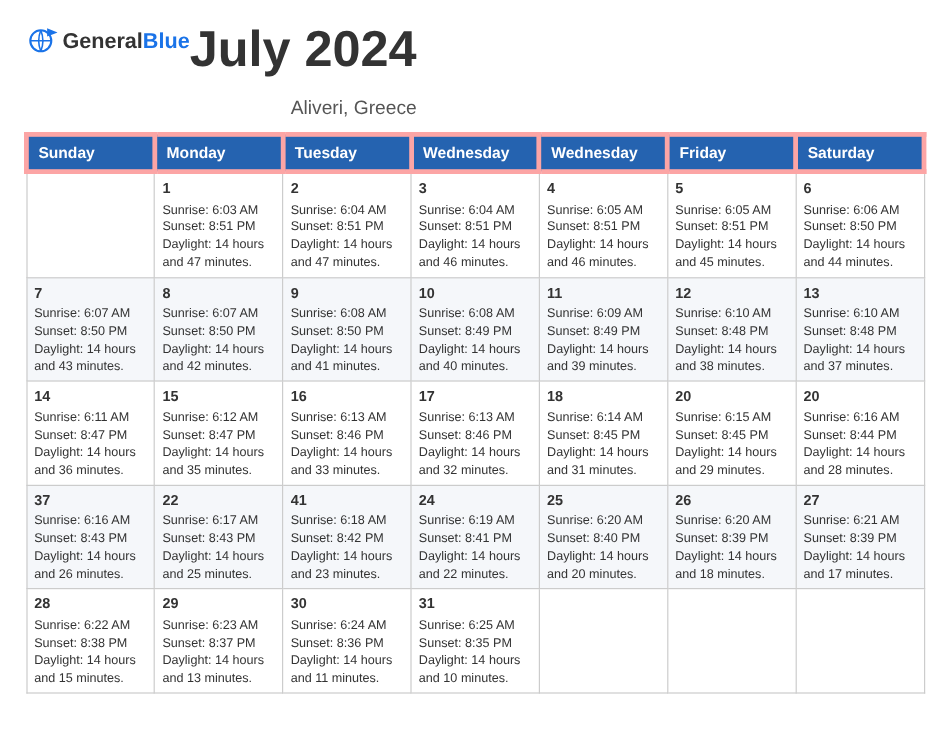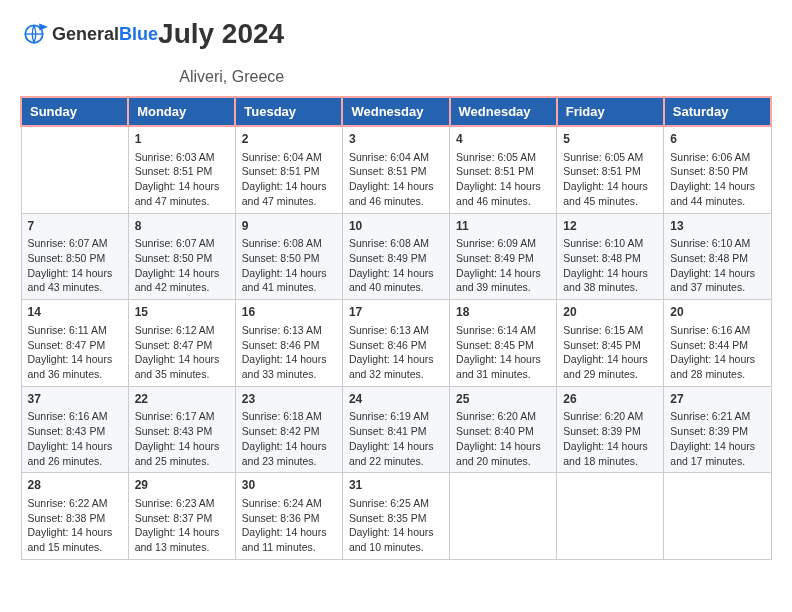--- a/index.html
+++ b/index.html
@@ -21,42 +21,42 @@
       gap: 4px;
     }
     .logo-icon {
       width: 28px;
       height: 28px;
     }
     .title-block {
       text-align: right;
     }
     .title-month {
-      font-size: 28px;
+      font-size: 42px;
       font-weight: bold;
       color: #333;
       line-height: 1;
     }
     .title-location {
       font-size: 16px;
       color: #555;
       margin-top: 20px;
     }
     table {
       width: 100%;
       border-collapse: collapse;
     }
     thead tr th {
       background-color: #2563b0;
       color: #fff;
       font-size: 13px;
       font-weight: bold;
       padding: 6px 8px;
       text-align: left;
-      border: 2px solid #fca5a5;
+      border: 4px solid #fca5a5;
     }
     tbody tr td {
       border: 1px solid #ccc;
       vertical-align: top;
       padding: 4px 6px;
       min-height: 80px;
       font-size: 11px;
       color: #333;
       line-height: 1.4;
     }
@@ -208,21 +208,21 @@
       <tr>
         <td>
           <span class="day-number">37</span>
           <div class="day-info">Sunrise: 6:16 AM<br>Sunset: 8:43 PM<br>Daylight: 14 hours<br>and 26 minutes.</div>
         </td>
         <td>
           <span class="day-number">22</span>
           <div class="day-info">Sunrise: 6:17 AM<br>Sunset: 8:43 PM<br>Daylight: 14 hours<br>and 25 minutes.</div>
         </td>
         <td>
-          <span class="day-number">23</span>
+          <span class="day-number">41</span>
           <div class="day-info">Sunrise: 6:18 AM<br>Sunset: 8:42 PM<br>Daylight: 14 hours<br>and 23 minutes.</div>
         </td>
         <td>
           <span class="day-number">24</span>
           <div class="day-info">Sunrise: 6:19 AM<br>Sunset: 8:41 PM<br>Daylight: 14 hours<br>and 22 minutes.</div>
         </td>
         <td>
           <span class="day-number">25</span>
           <div class="day-info">Sunrise: 6:20 AM<br>Sunset: 8:40 PM<br>Daylight: 14 hours<br>and 20 minutes.</div>
         </td>

